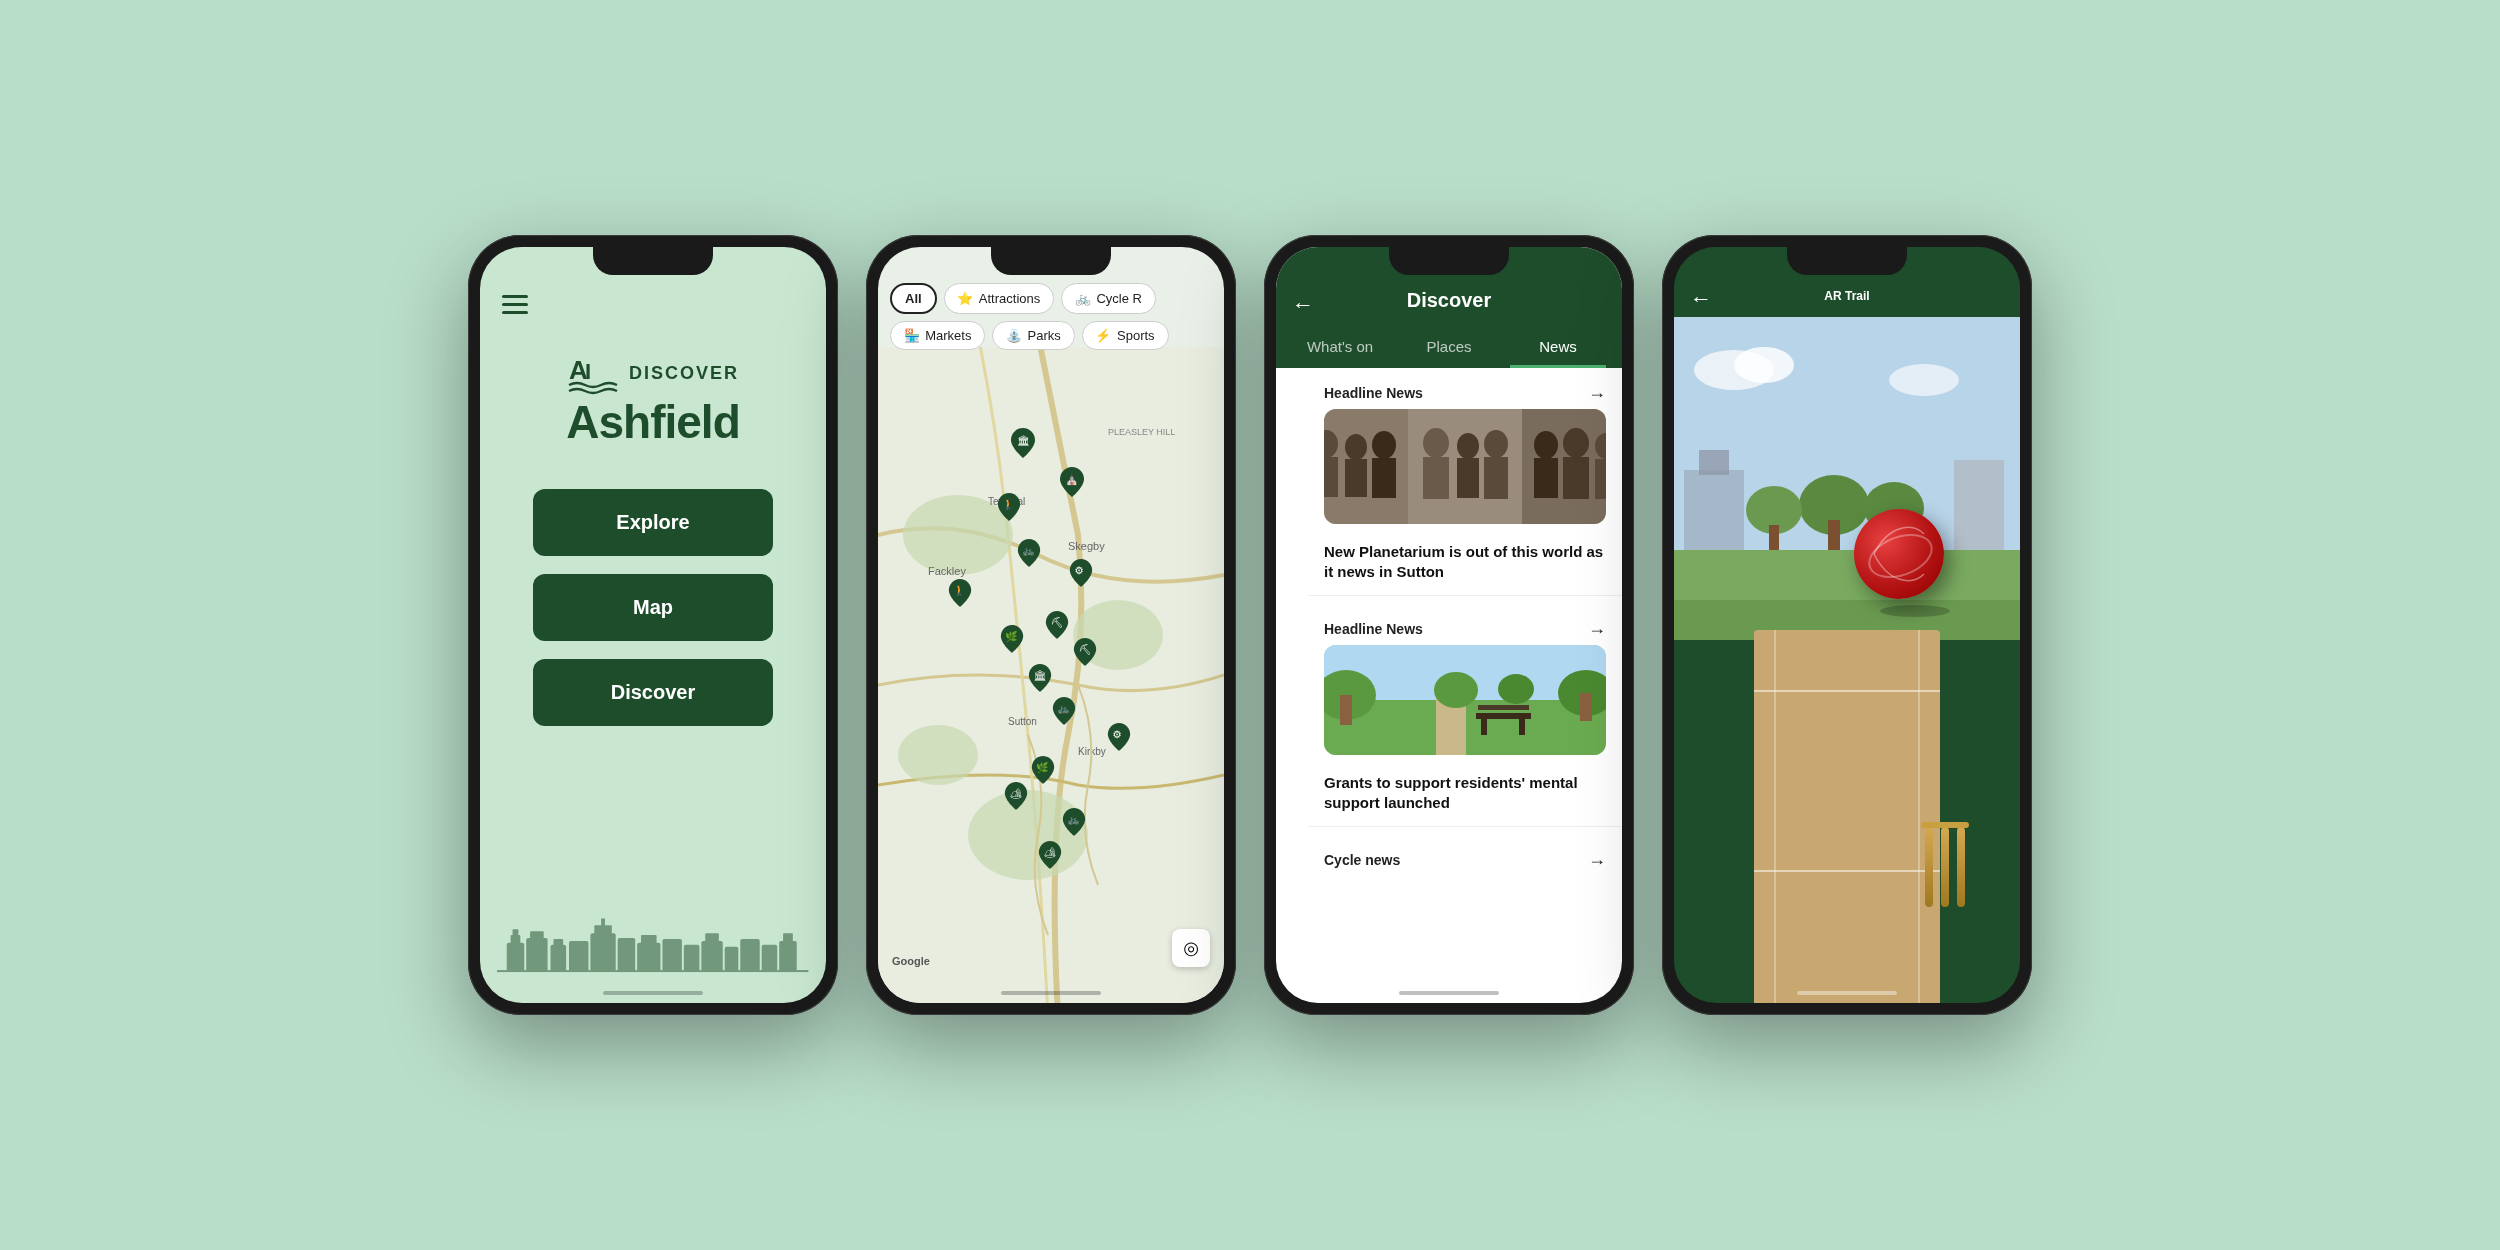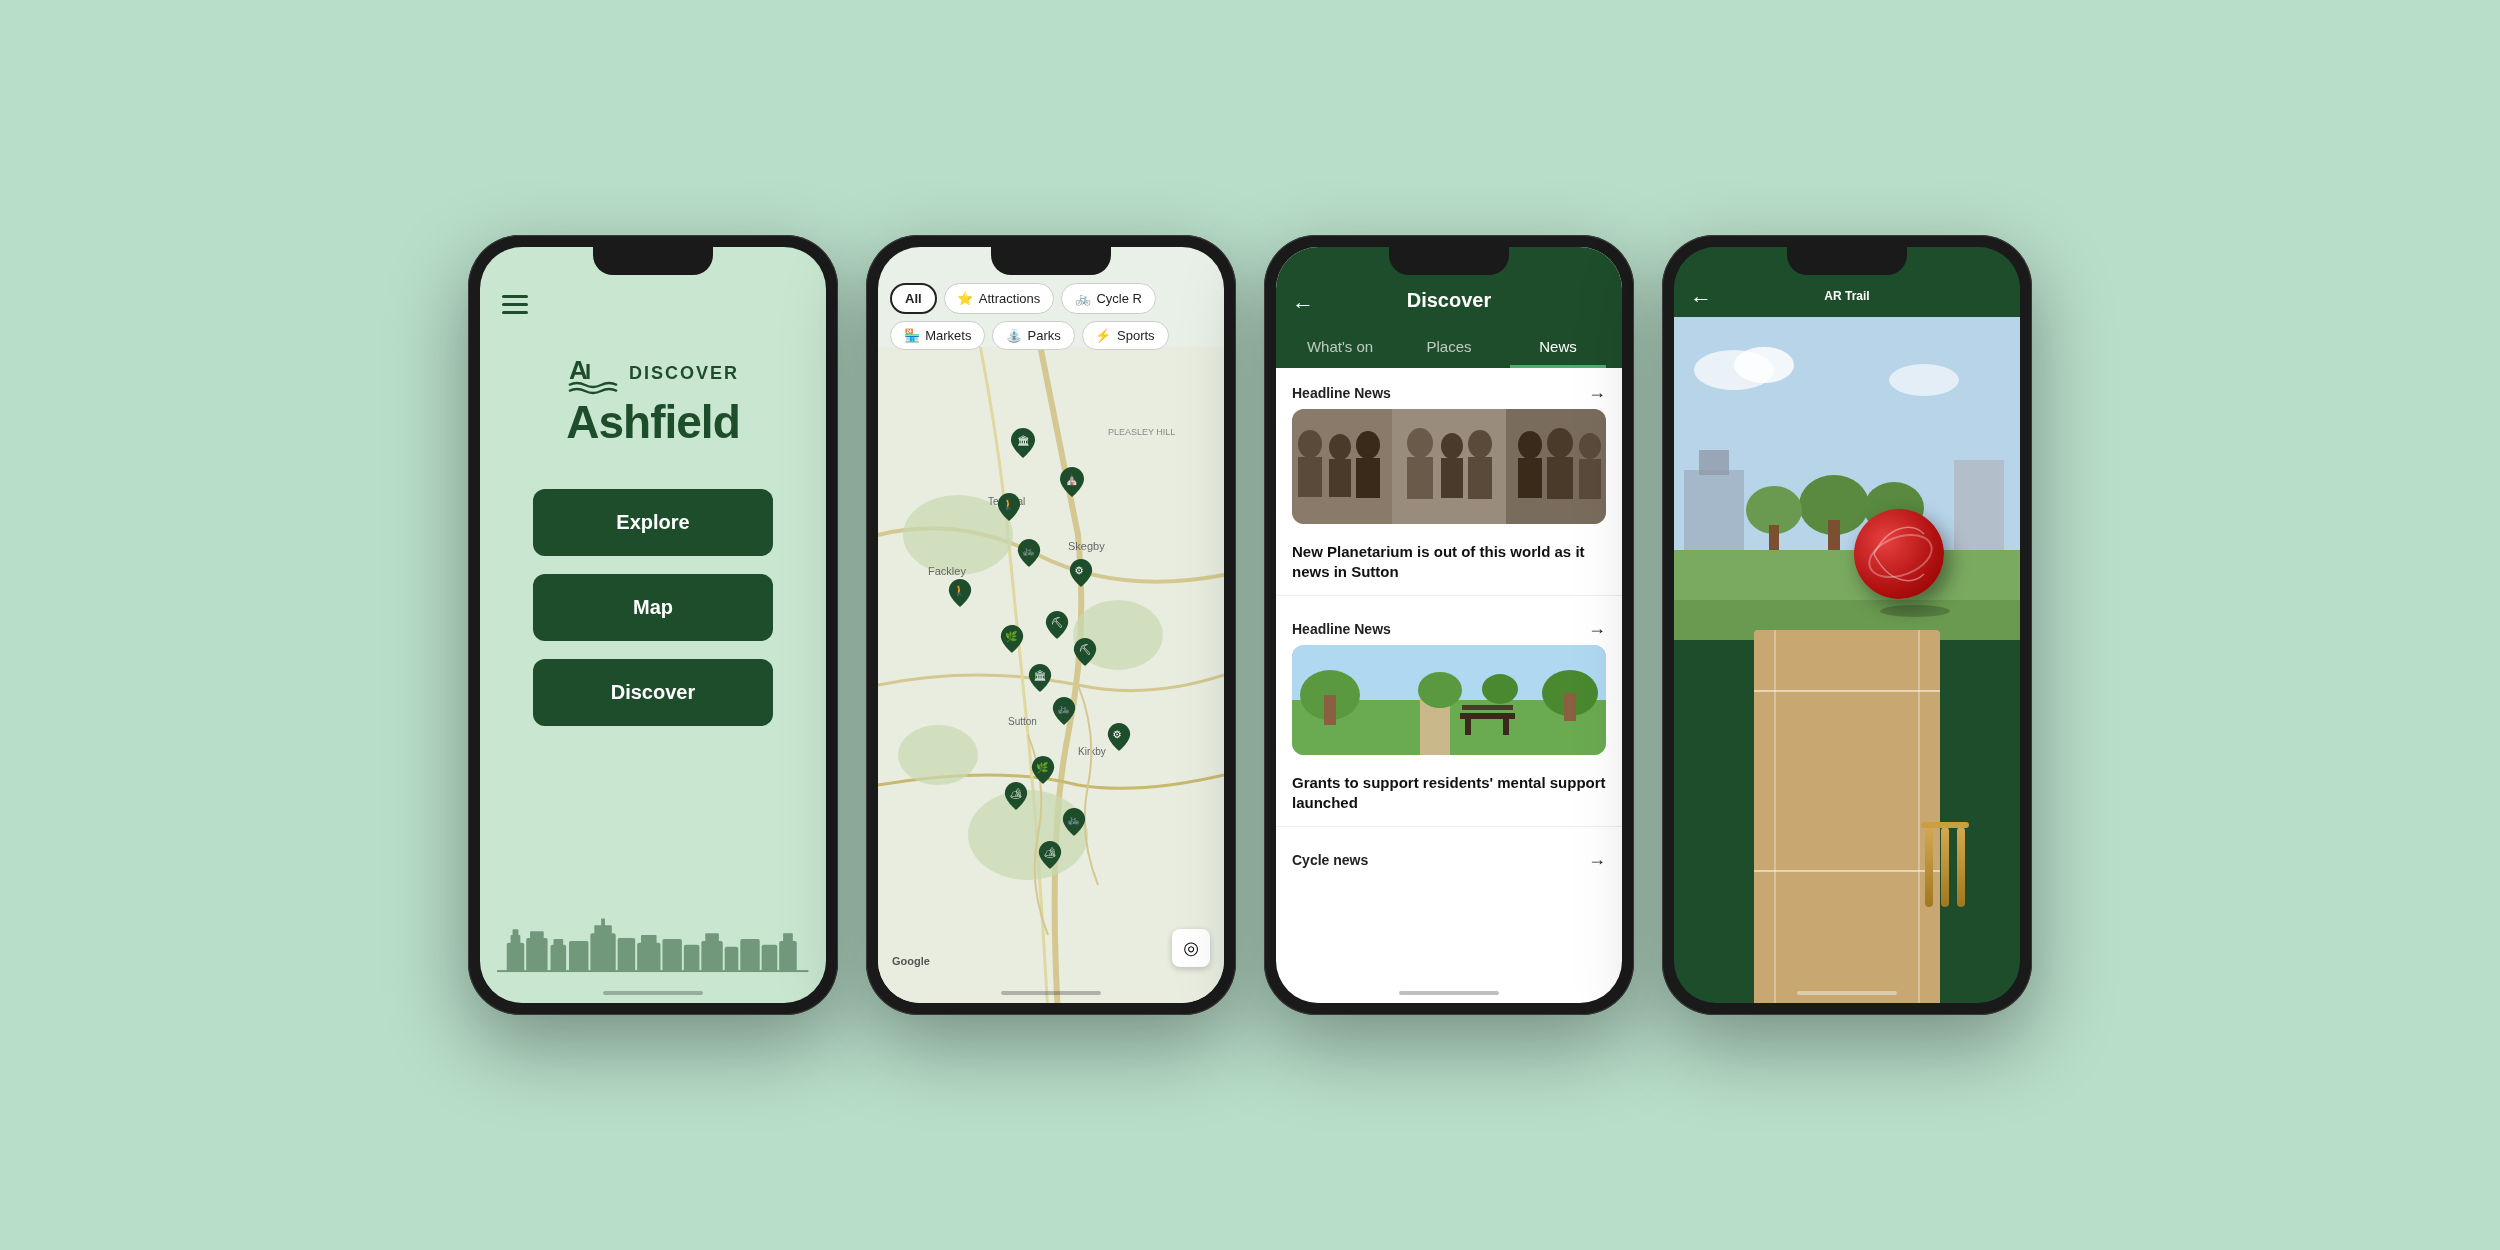--- a/index.html
+++ b/index.html
@@ -250,20 +250,21 @@
       text-align: center;
     }
     .phone3-tab.active {
       color: white;
       border-bottom: 3px solid #4caf70;
     }
     .news-content {
       flex: 1;
       overflow: hidden;
       padding: 0;
+      margin-left: 32px;
     }
     .news-section {
       padding: 14px 16px 6px;
       display: flex;
       justify-content: space-between;
       align-items: center;
     }
     .news-section-title {
       font-size: 14px;
       font-weight: 600;

